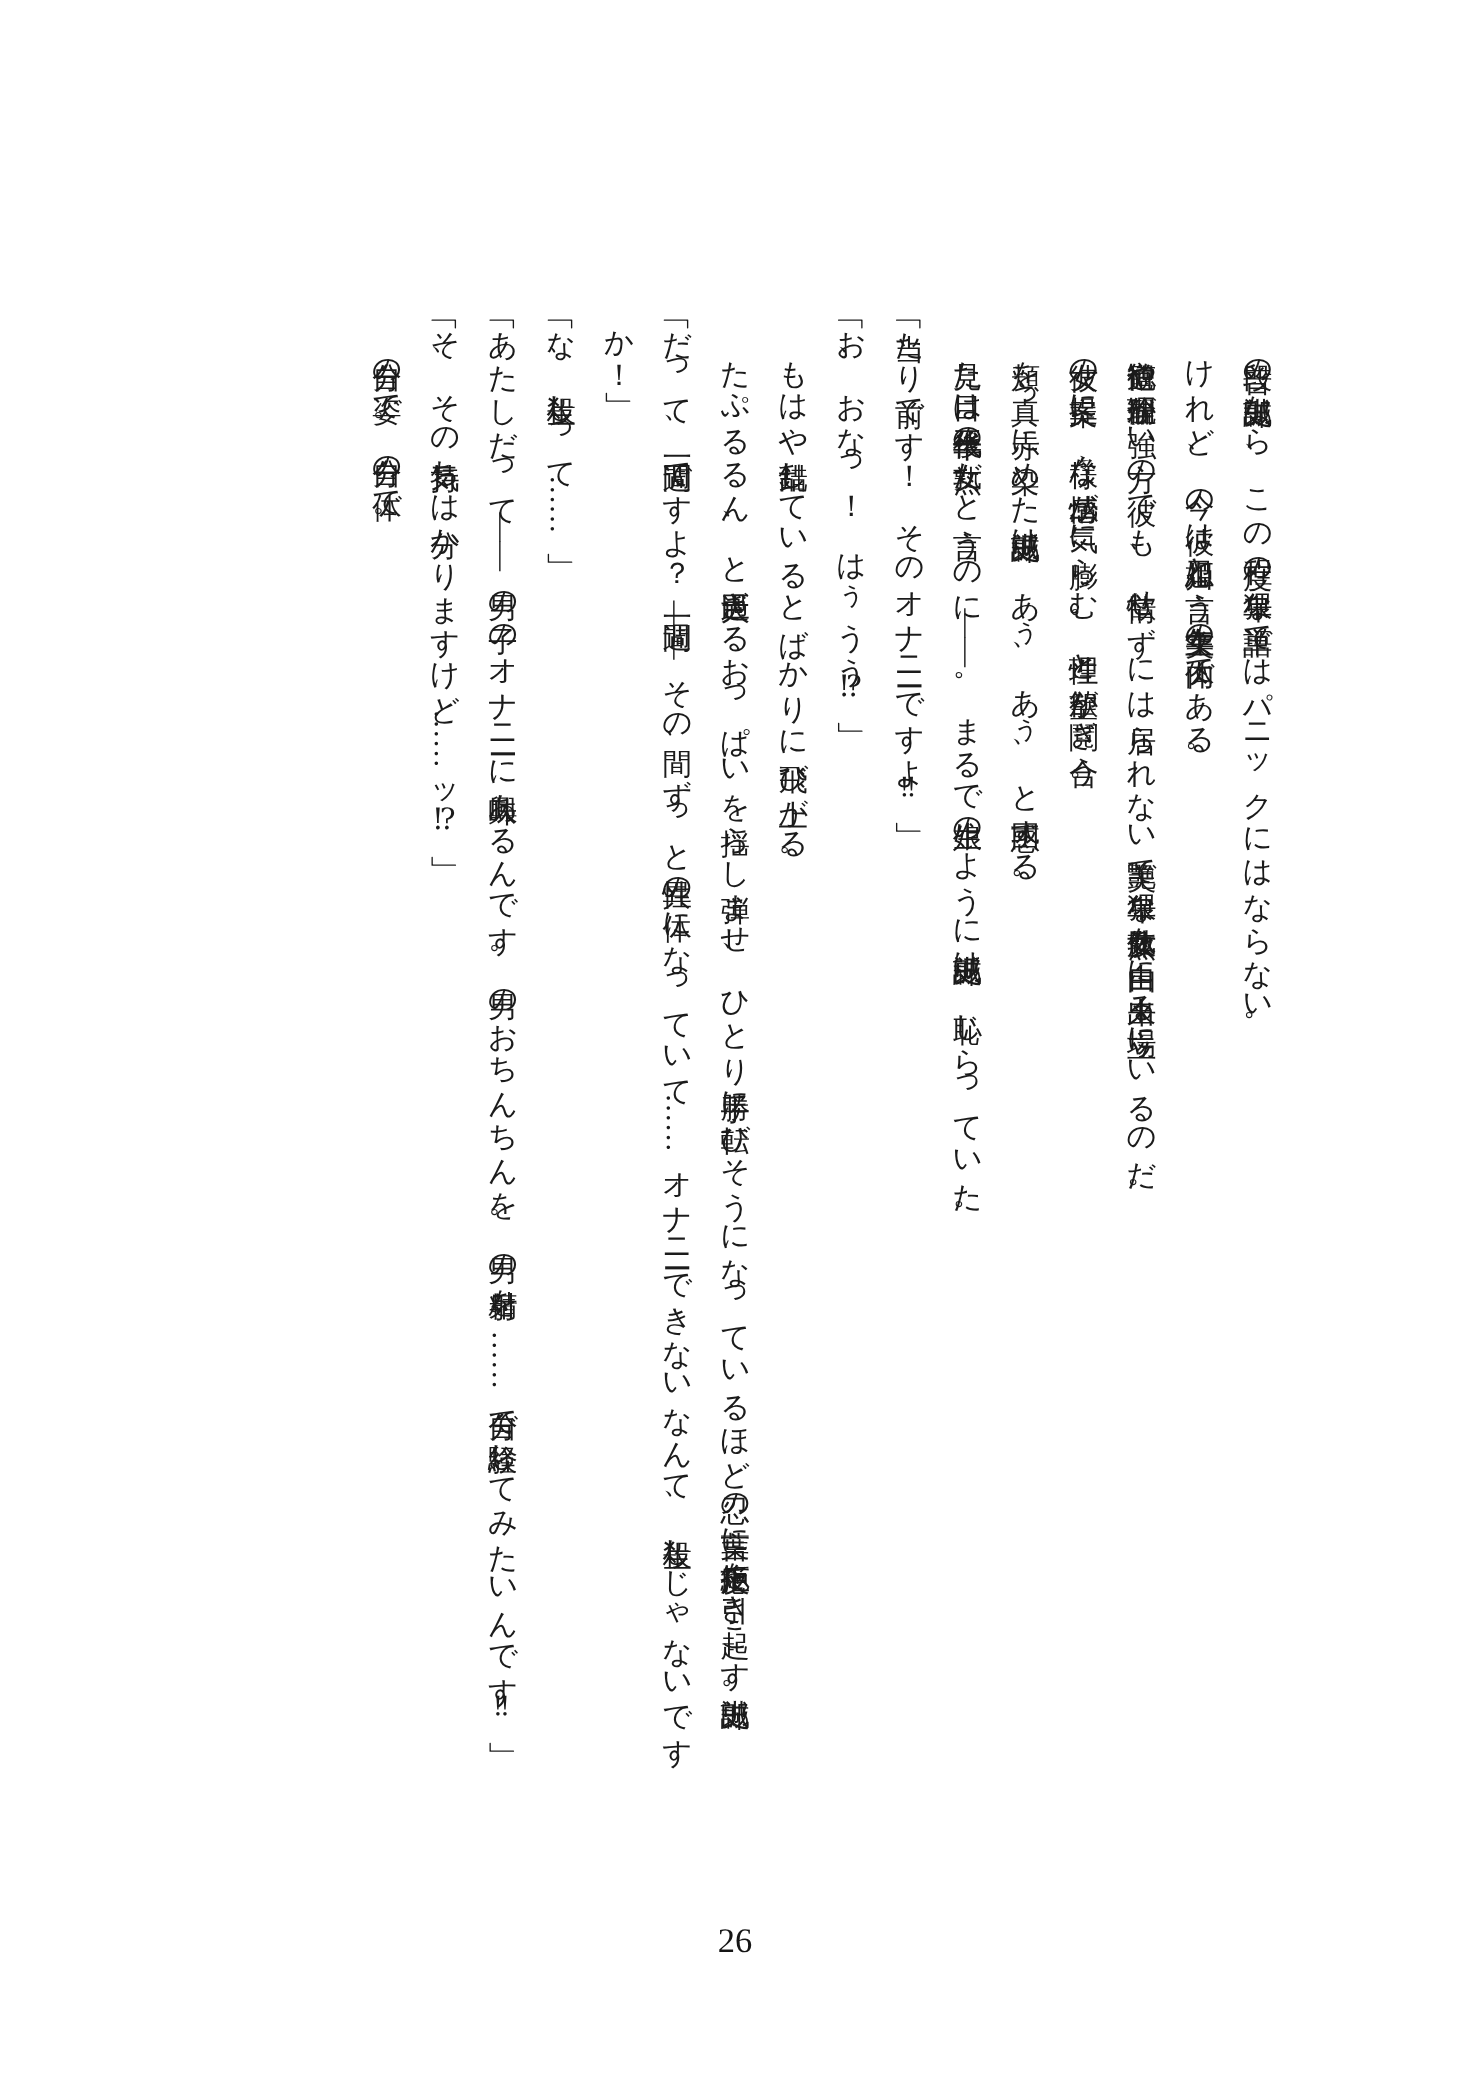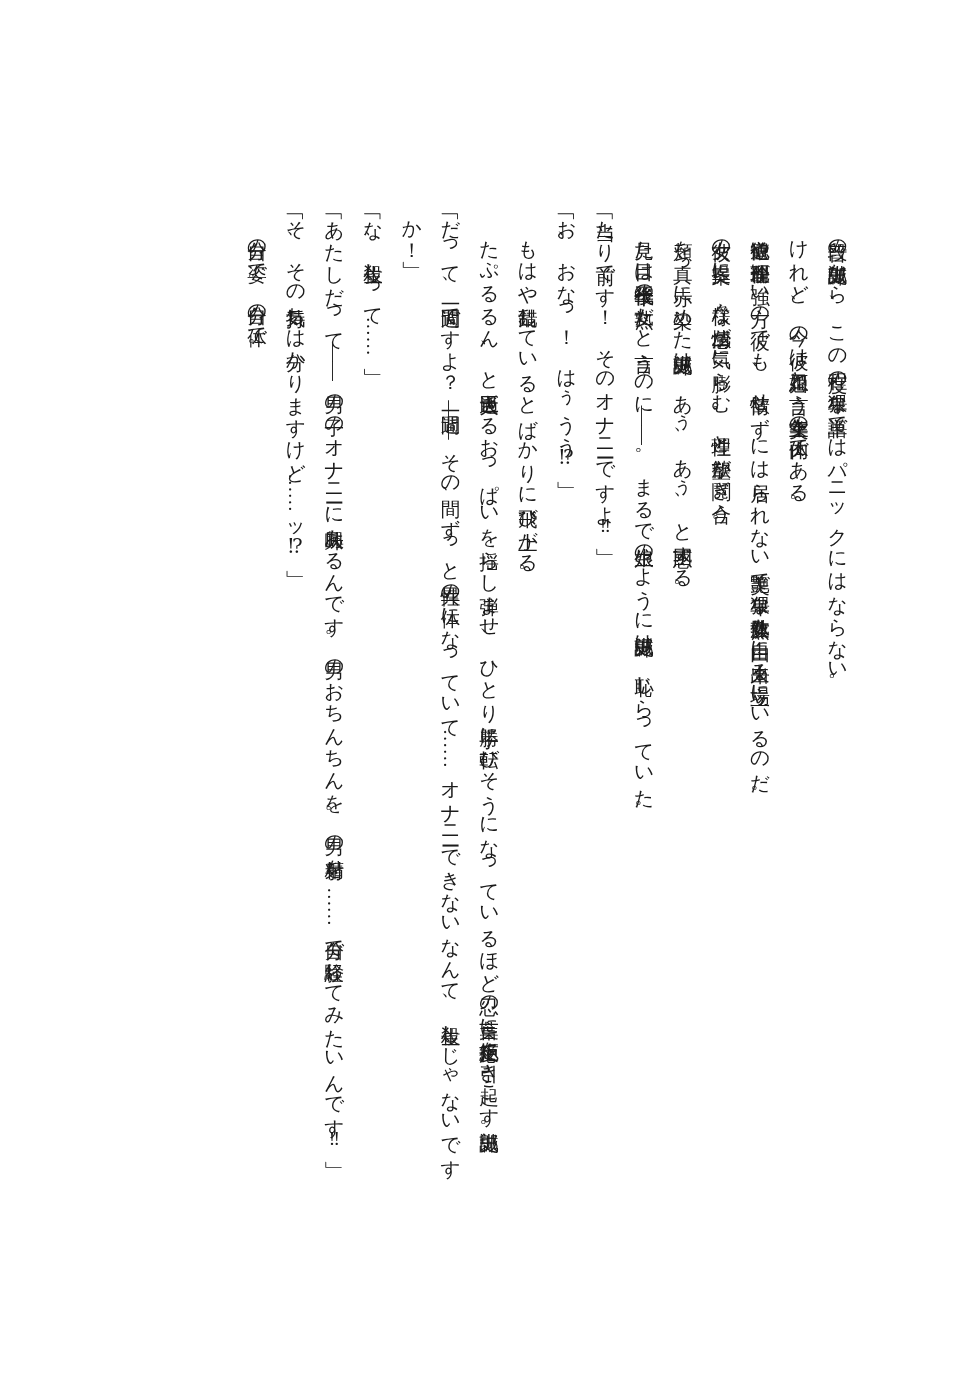--- a/index.html
+++ b/index.html
@@ -63,14 +63,15 @@
     <p>「お、おなっ！　はぅうう⁉」</p>
     <p>　もはや錯乱しているとばかりに飛び上がる。</p>
     <p>　たぷるるん、と巨大過ぎるおっぱいを揺らし弾ませ、ひとり勝手に転びそうになっているほど忍の言葉に拒絶反応を引き起こす誠史郎。</p>
     <p>「だって、一週間ですよ？　一週間――その間、ずっと異性の体になっていて……オナニーできないなんて、生殺しじゃないですか！」</p>
     <p>「な、生殺しって……」</p>
     <p>「あたしだって――男の子のオナニーに興味あるんです。男のおちんちんを。男の射精を。……自分で経験してみたいんです‼」</p>
     <p>「そ、その気持ちは分かりますけど……ッ⁉」</p>
     <p>　自分の姿で。自分の体で。</p>
   </div>
 
+  <div class="page-number">26</div>
 
 </div>
 
 </body></html>

